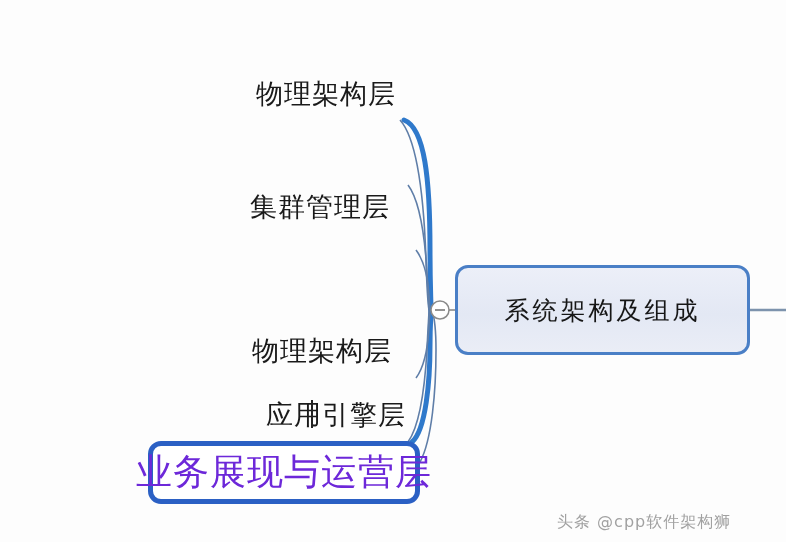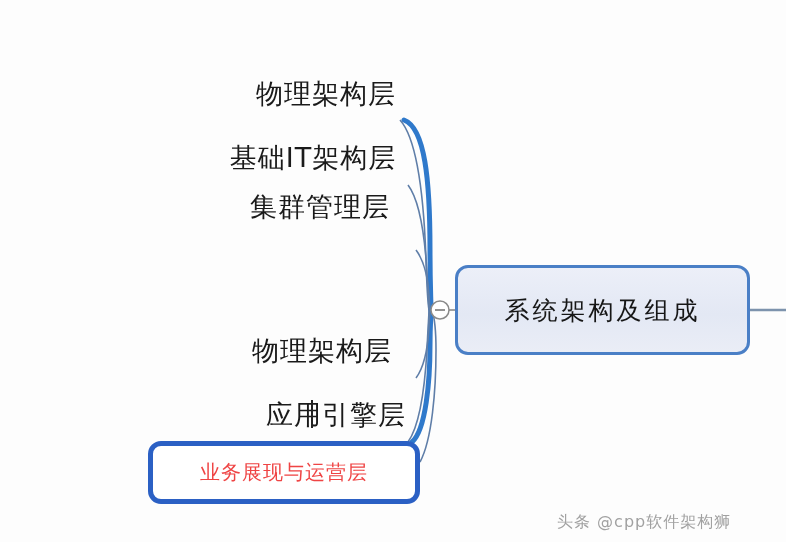--- a/index.html
+++ b/index.html
@@ -57,22 +57,22 @@
     position: absolute;
     box-sizing: border-box;
     border: 5px solid #2b60c4;
     border-radius: 13px;
     background: #ffffff;
     display: flex;
     align-items: center;
     justify-content: center;
   }
   .selected-node-label {
-    font-size: 20px;
-    color: #ef4444;
+    font-size: 36px;
+    color: #6d28d9;
     letter-spacing: 1px;
     white-space: nowrap;
     font-family: "DejaVu Sans", "Liberation Sans", sans-serif;
   }
   .text-caret {
     position: absolute;
     width: 2px;
     background: #222;
     left: 311px;
     top: 400px;
@@ -121,21 +121,20 @@
 
     <line x1="431" y1="310" x2="455" y2="310" stroke="#8a8a8a" stroke-width="1.6"></line>
 
     <circle cx="440" cy="310" r="9" fill="#ffffff" stroke="#8a8a8a" stroke-width="1.5"></circle>
     <line x1="435" y1="310" x2="445" y2="310" stroke="#6f6f6f" stroke-width="1.5"></line>
 
     <line x1="750" y1="310" x2="786" y2="310" stroke="#7d93ad" stroke-width="2.4"></line>
   </svg>
 
   <div class="branch-label" style="left:326px; top:93px;">物理架构层</div>
-  <div class="branch-label" style="left:313px; top:157px;">基础IT架构层</div>
   <div class="branch-label" style="left:320px; top:206px;">集群管理层</div>
   <div class="branch-label" style="left:322px; top:350px;">物理架构层</div>
   <div class="branch-label" style="left:336px; top:414px;">应用引擎层</div>
 
   <div class="text-caret"></div>
 
   <div class="selected-node" style="left:148px; top:441px; width:272px; height:63px;">
     <span class="selected-node-label">业务展现与运营层</span>
   </div>
 

